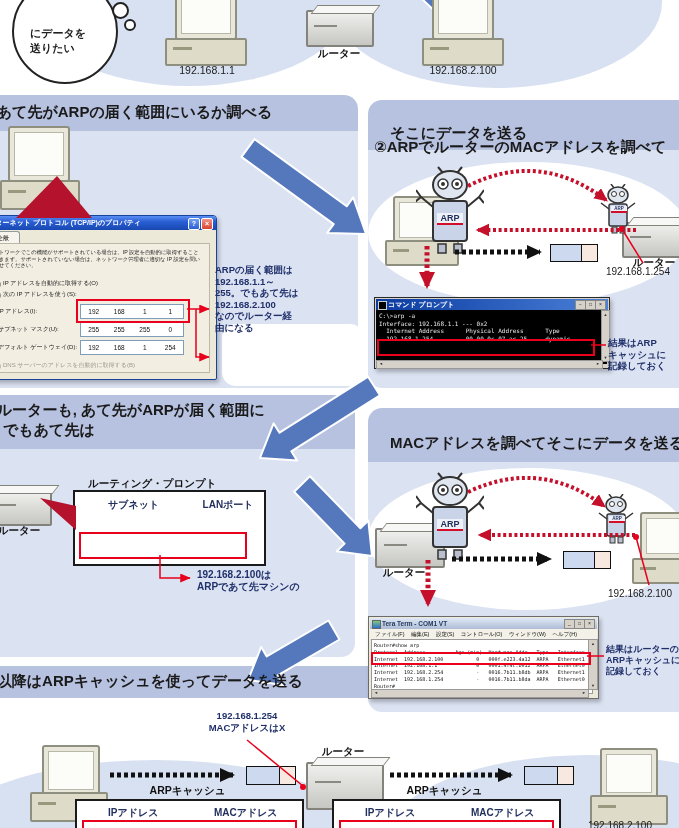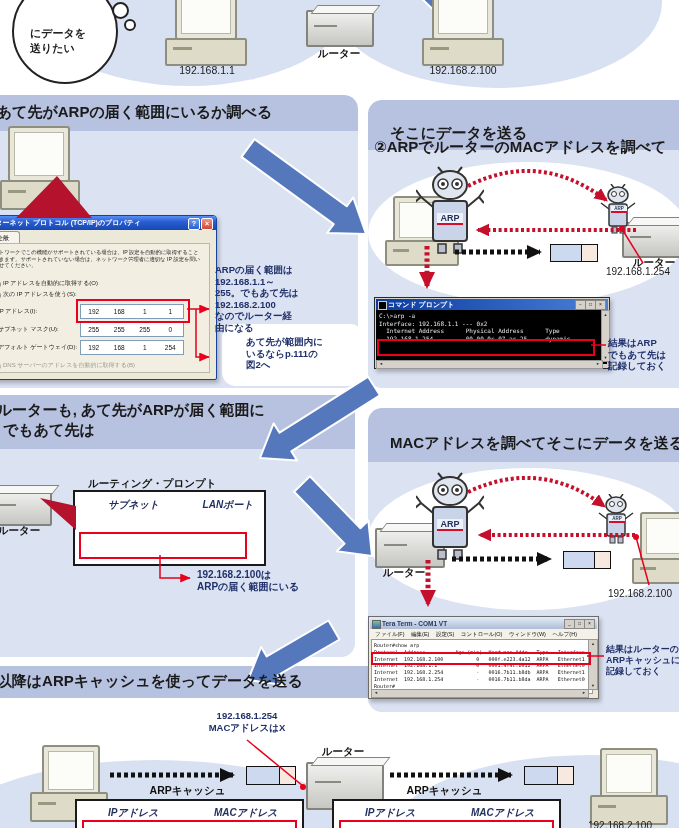--- a/index.html
+++ b/index.html
@@ -54,21 +54,21 @@
   
   #tt{left:368px;top:616px;width:229px;height:81px;border:1px solid #6b6b6b;background:#ece9d8;}
   #tt .tb{position:absolute;left:1px;top:1px;right:1px;height:11px;background:linear-gradient(180deg,#dfe8f5,#aebcd6);
       color:#253a5e;font-weight:bold;font-size:6.5px;line-height:11px;padding-left:12px;}
   #tt .menu{position:absolute;left:1px;top:12px;right:1px;height:10px;background:#f4f2e8;font-size:5.5px;line-height:10px;color:#111;}
   #tt .menu span{margin-left:5px;}
   #tt .body{position:absolute;left:2px;top:22px;width:216px;height:49px;background:#fff;border:1px solid #9a9a9a;overflow:hidden;}
   .tline{font-family:"DejaVu Sans Mono",monospace;font-size:5px;line-height:6.8px;color:#111;white-space:pre;}
   svg{position:absolute;left:0;top:0;}
   .rt-table{position:absolute;background:#fff;border:2px solid #1a1a1a;z-index:4;}
-  .rt-row{display:flex;font-style:italic;}
+  .rt-row{display:flex;}
   .rt-row div{text-align:center;font-size:10px;color:#111;}
   .rt-row.h div{font-weight:bold;color:#22305e;}
 </style>
 </head>
 <body>
 
 <div id="canvas">
 
   <div class="ellip cloud a" style="left:28px;top:-82px;width:322px;height:168px;z-index:0;"></div>
   <div class="ellip cloud a" style="left:332px;top:-82px;width:330px;height:170px;z-index:0;"></div>
@@ -170,23 +170,20 @@
     <div class="dtext" style="left:27px;top:146px;font-size:6px;color:#9a9a8a;">DNS サーバーのアドレスを自動的に取得する(B)</div>
   </div>
 
   <div class="redbox" style="left:76px;top:299px;width:110px;height:20px;"></div>
   <div class="note" style="left:215px;top:252px;width:120px;margin-top:12px;">ARPの届く範囲は
 192.168.1.1～
 255。でもあて先は
 192.168.2.100
 なのでルーター経
 由になる</div>
-  <div class="note" style="left:246px;top:336px;width:120px;">あて先が範囲内に
-いるならp.111の
-図2へ</div>
 
   <div class="mon" style="left:393px;top:196px;width:52px;height:44px;"></div>
   <div class="unit" style="left:385px;top:240px;width:70px;height:22px;"></div>
   <svg class="a" style="left:416px;top:166px;z-index:4;" width="68" height="92" viewBox="0 0 68 92">
     <path d="M27 7 L22 1 M41 7 L46 1" stroke="#333" stroke-width="2" fill="none"></path>
     <ellipse cx="34" cy="19" rx="17" ry="14" fill="#e0e6f0" stroke="#333" stroke-width="2"></ellipse>
     <circle cx="27" cy="18" r="5" fill="#fff" stroke="#333" stroke-width="1.5"></circle>
       <circle cx="27" cy="18" r="2" fill="#333"></circle>
     <circle cx="41" cy="18" r="5" fill="#fff" stroke="#333" stroke-width="1.5"></circle>
       <circle cx="41" cy="18" r="2" fill="#333"></circle>
@@ -232,35 +229,35 @@
         <div class="scg" style="top:1px;">▲</div>
         <div class="scg" style="bottom:1px;">▼</div>
       </div>
     <div class="hscroll" style="left:1px;top:62px;width:225px;height:7px;line-height:6px;">
         <span style="float:left;margin-left:2px;">◄</span>
         <span style="float:right;margin-right:2px;">►</span>
       </div>
   </div>
   <div class="redbox" style="left:377px;top:339px;width:214px;height:13px;"></div>
   <div class="note" style="left:608px;top:337px;width:70px;">結果はARP
-でもあて先は
+キャッシュに
 記録しておく</div>
 
   <div class="rtr" style="left:-14px;top:490px;width:62px;height:32px;"></div>
   <div class="lblb" style="left:-10px;top:524px;width:58px;">ルーター</div>
   <div class="lblb" style="left:88px;top:477px;width:160px;text-align:left;">ルーティング・プロンプト</div>
   <div class="rt-table" style="left:73px;top:490px;width:189px;height:72px;">
     <div class="rt-row h" style="padding-top:6px;">
       <div style="flex:0 0 62%;">サブネット</div>
       <div style="flex:0 0 38%;">LANポート</div>
     </div>
   </div>
   <div class="redbox" style="left:79px;top:532px;width:164px;height:23px;"></div>
   <div class="note" style="left:197px;top:569px;width:130px;font-size:10px;">192.168.2.100は
-ARPの届く範囲にいる</div>
+ARPであて先マシンの</div>
 
   <div class="rtr" style="left:375px;top:528px;width:66px;height:36px;"></div>
   <div class="lblb" style="left:374px;top:566px;width:60px;">ルーター</div>
   <svg class="a" style="left:416px;top:472px;z-index:4;" width="68" height="92" viewBox="0 0 68 92">
     <path d="M27 7 L22 1 M41 7 L46 1" stroke="#333" stroke-width="2" fill="none"></path>
     <ellipse cx="34" cy="19" rx="17" ry="14" fill="#e0e6f0" stroke="#333" stroke-width="2"></ellipse>
     <circle cx="27" cy="18" r="5" fill="#fff" stroke="#333" stroke-width="1.5"></circle>
       <circle cx="27" cy="18" r="2" fill="#333"></circle>
     <circle cx="41" cy="18" r="5" fill="#fff" stroke="#333" stroke-width="1.5"></circle>
       <circle cx="41" cy="18" r="2" fill="#333"></circle>

